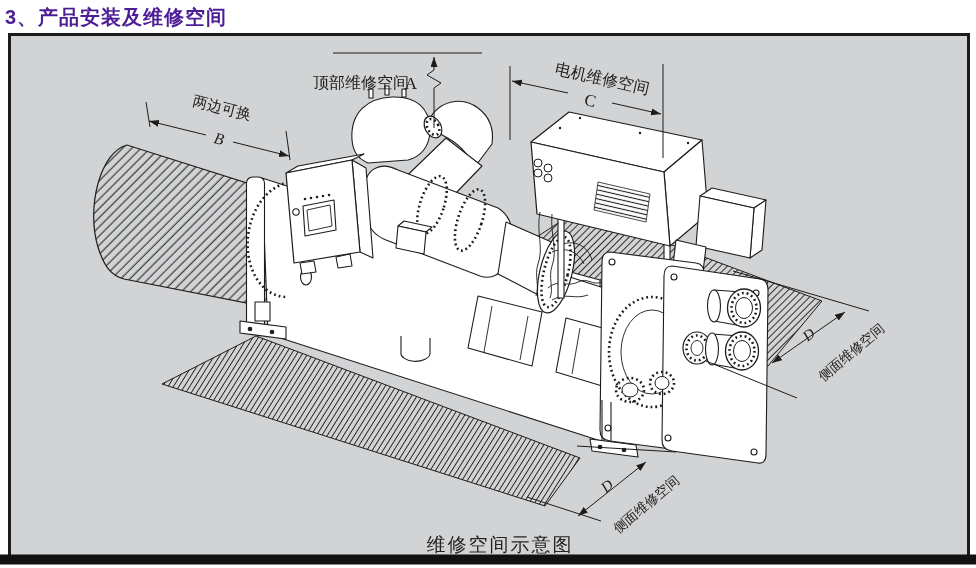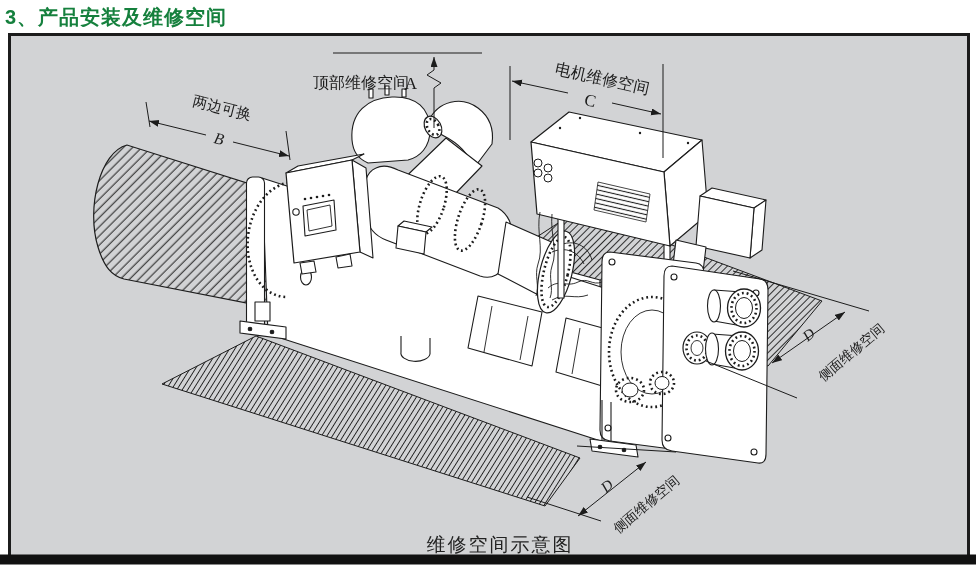--- a/index.html
+++ b/index.html
@@ -2,21 +2,21 @@
 <html style="--line: #1c1c1c; --canvas: #d2d3d5; --page: #ffffff;"><head>
 <meta charset="utf-8">
 <style>
   :root{
     --line:#1c1c1c; --canvas:#d2d3d5; --page:#ffffff;
   }
   html,body{margin:0;padding:0;background:var(--page);}
   #stage{position:relative;width:976px;height:568px;background:var(--page);
          font-family:"Liberation Sans",sans-serif;overflow:hidden;}
   #doc-title{position:absolute;left:5px;top:4px;font-size:20px;font-weight:bold;
-             color:#15803d;letter-spacing:1px;font-family:"Liberation Sans",sans-serif;}
+             color:#4c1d95;letter-spacing:1px;font-family:"Liberation Sans",sans-serif;}
   svg{position:absolute;left:0;top:0;}
   .dimtext{fill:var(--line);stroke:none;font-family:"Liberation Serif",serif;}
   .dimletter{fill:var(--line);stroke:none;font-family:"Liberation Serif",serif;}
   .it{font-style:italic;}
   .caption{fill:#222;stroke:none;font-size:19px;letter-spacing:2px;
            font-family:"Liberation Serif",serif;}
   .dots{fill:none;stroke-dasharray:1.8 3;stroke-width:2.6;}
   .thin{stroke-width:0.9;fill:none;}
 </style>
 </head>

